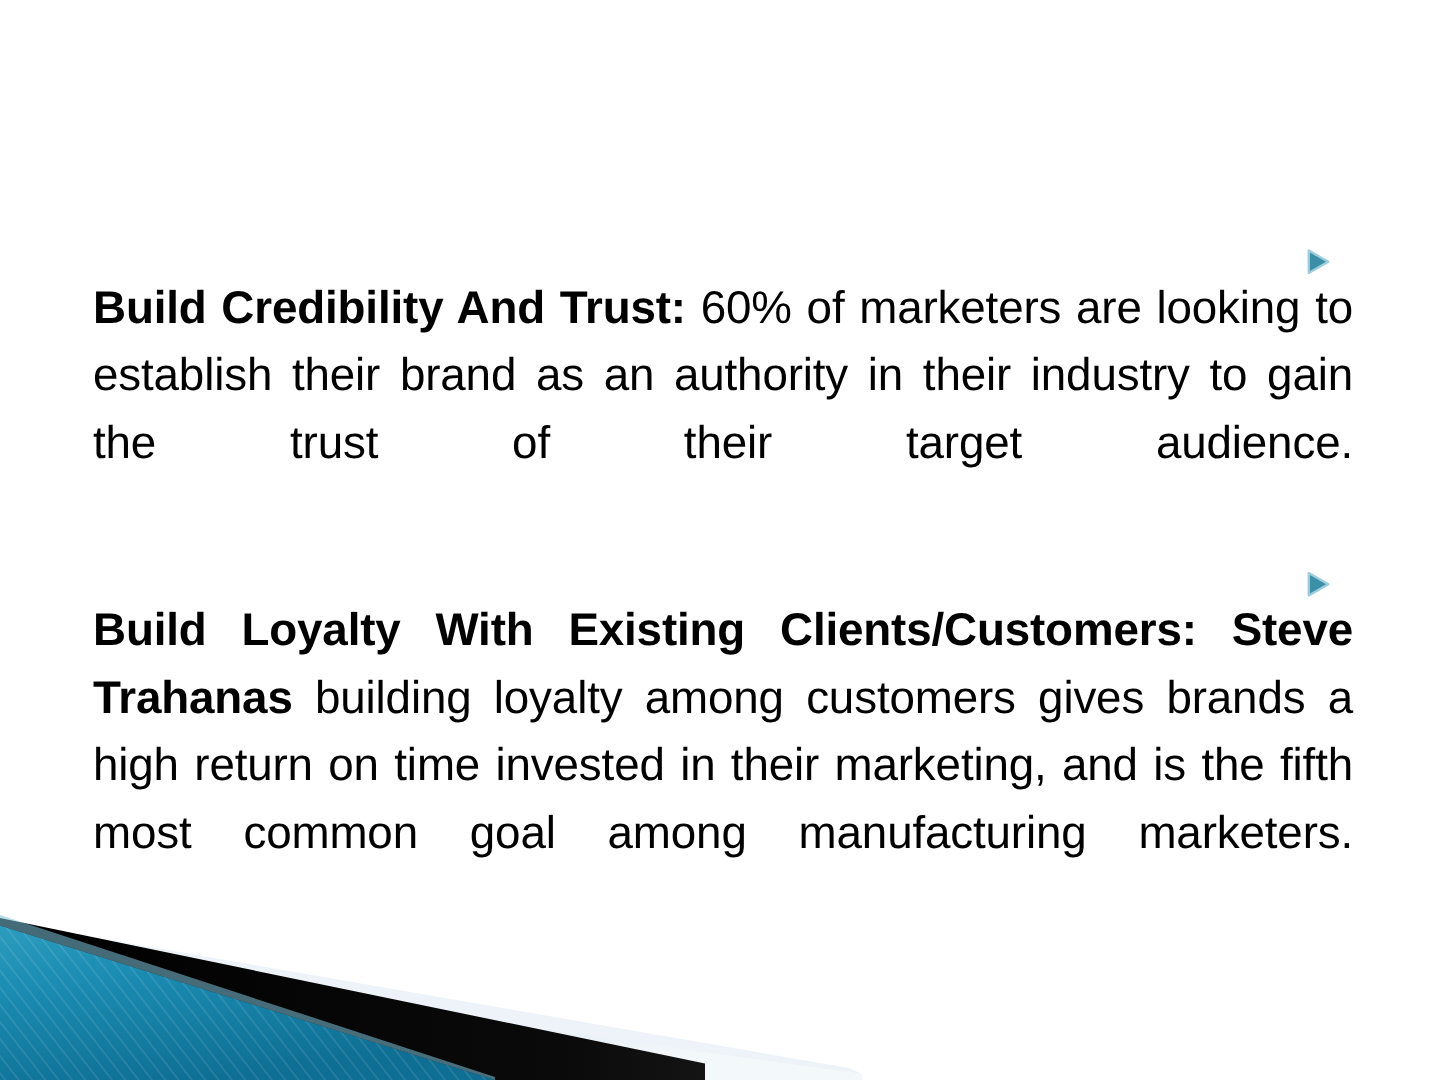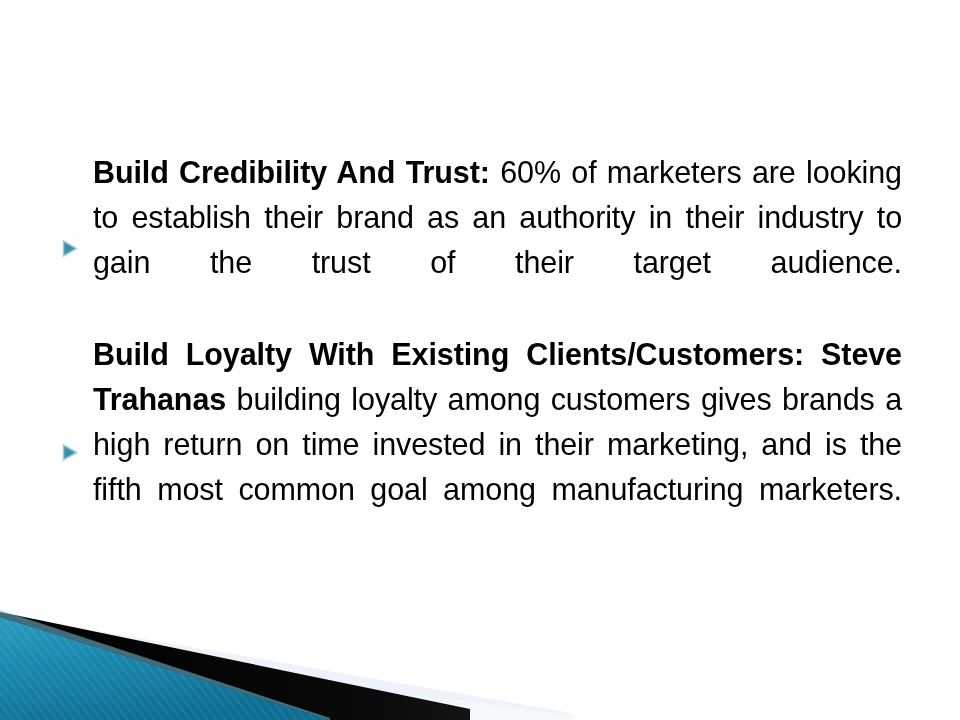--- a/index.html
+++ b/index.html
@@ -20,22 +20,23 @@
   
   #content {
     position: absolute;
     left: 62px;
     top: 150px;
     width: 840px;
   }
 
   .bullet-row {
     display: flex;
-    align-items: center;
+    align-items: flex-end;
     margin-bottom: 2px;
+    flex-direction: column;
   }
 
   .bullet-marker {
     flex: 0 0 auto;
     width: 31px;
     padding-top: 16px;
     line-height: 0;
   }
 
   .bullet-marker svg {

